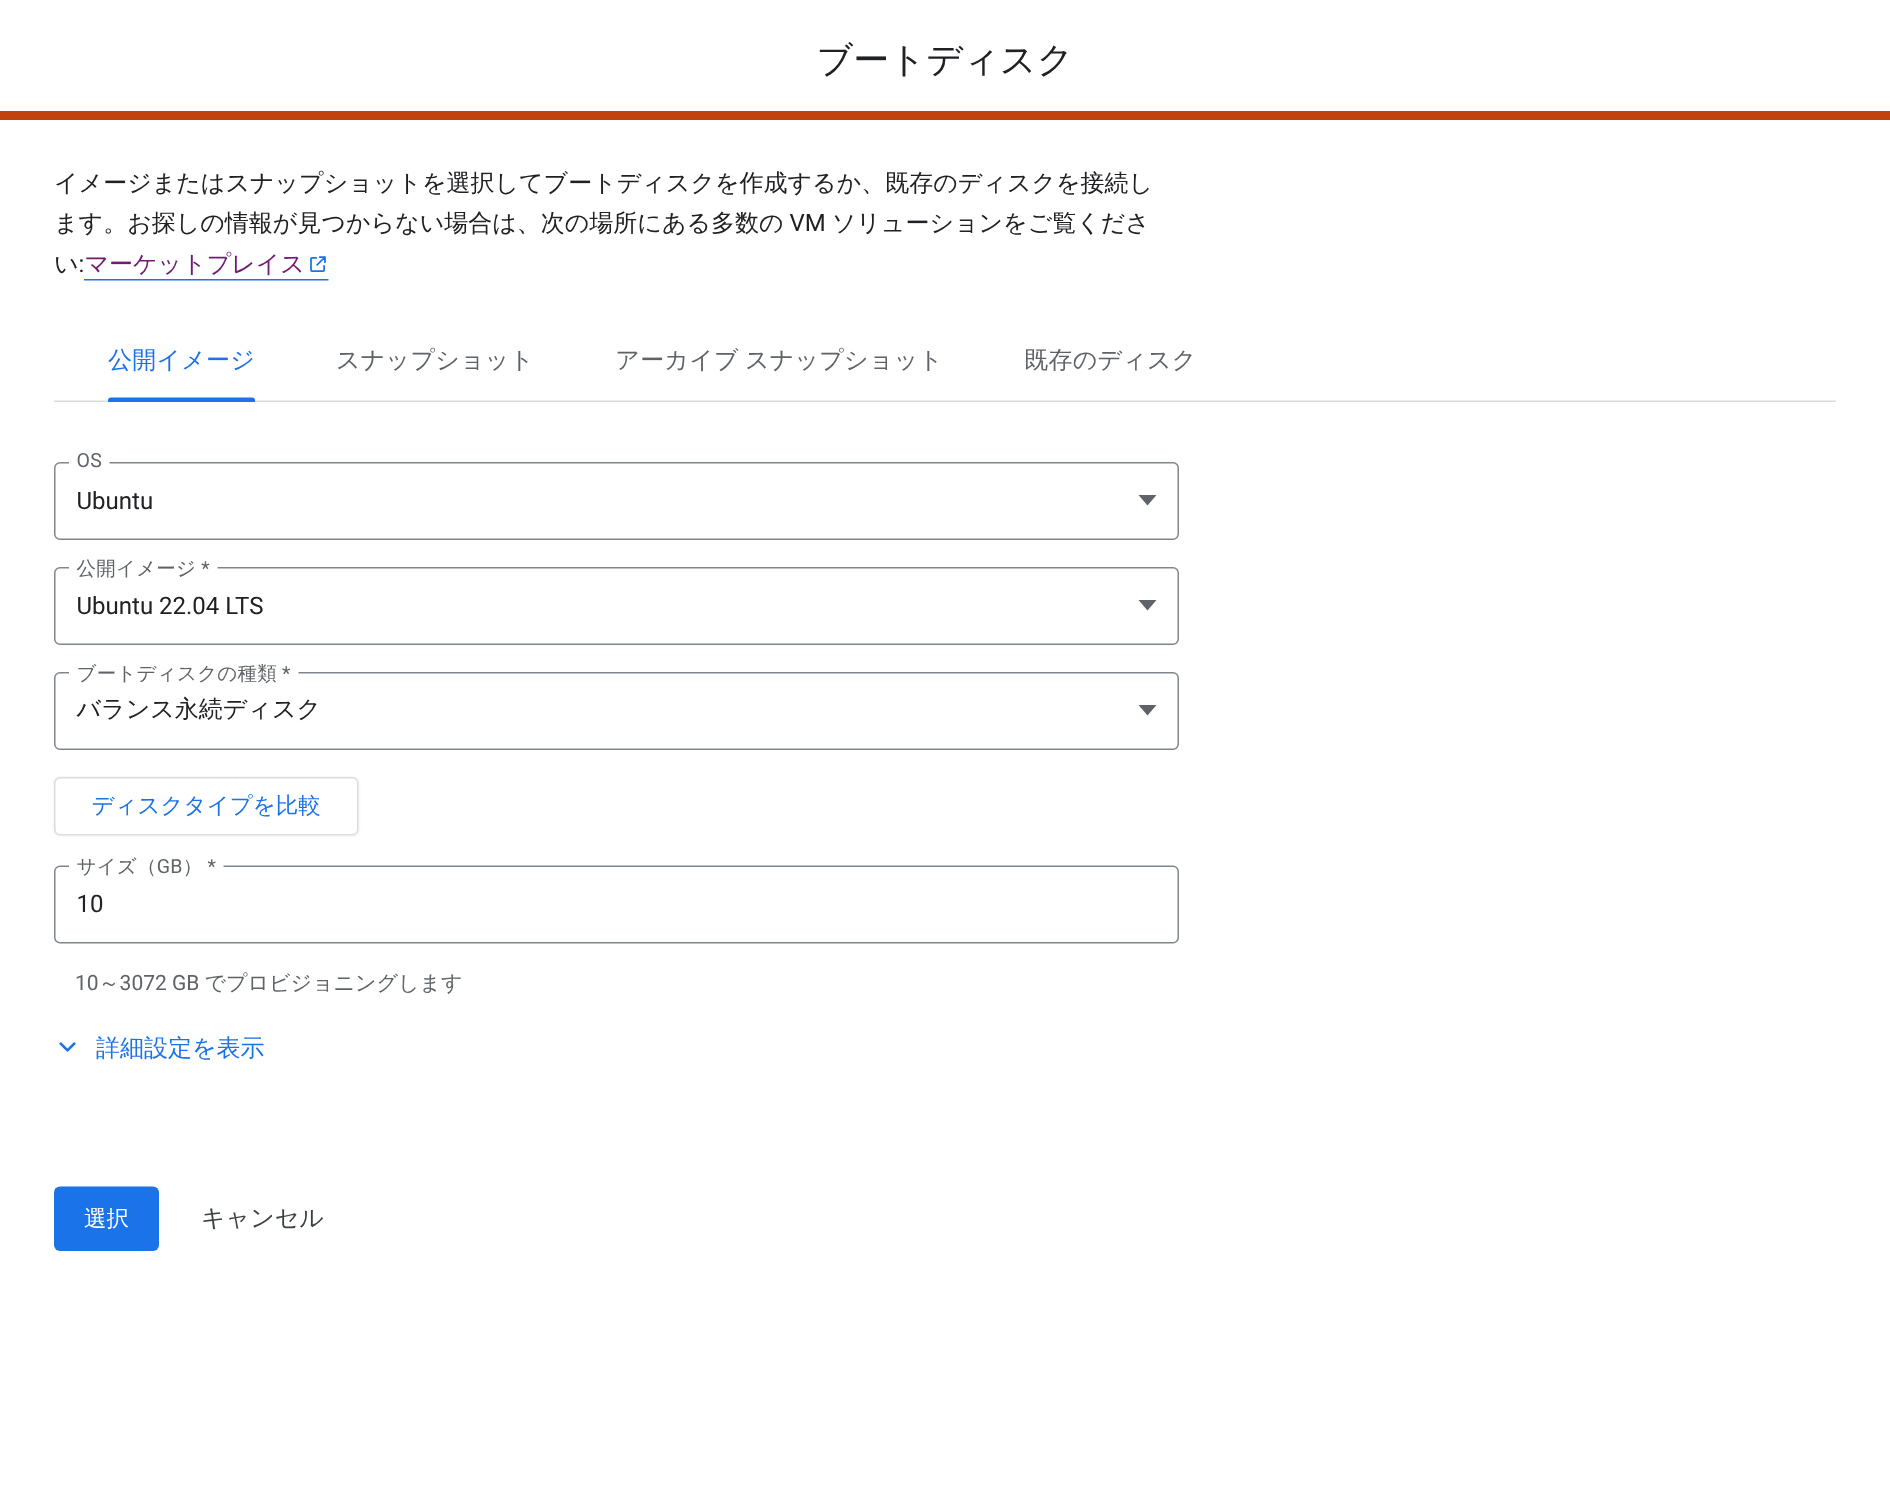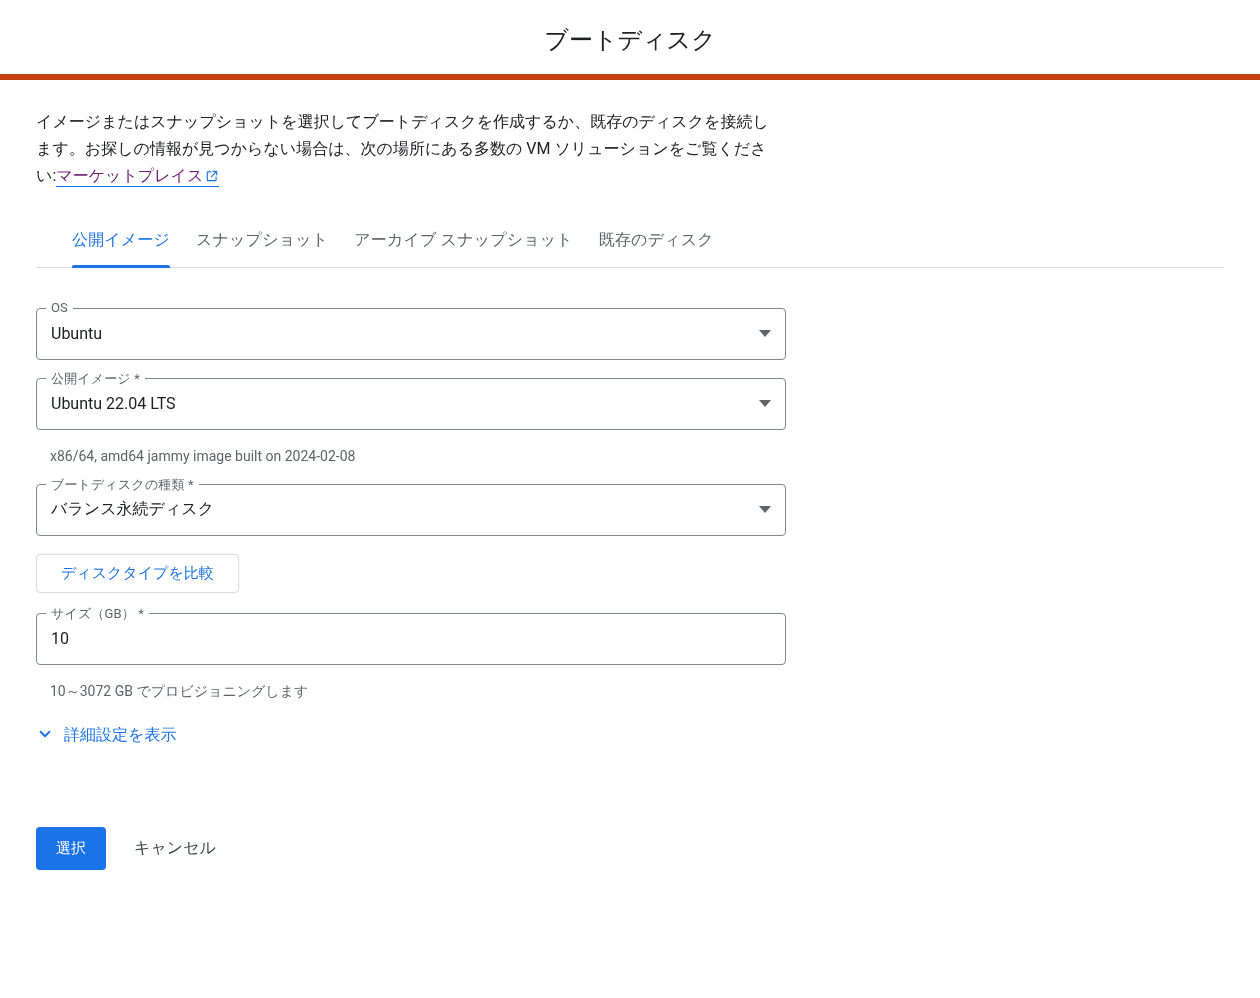--- a/index.html
+++ b/index.html
@@ -7,21 +7,21 @@
 
     .header { padding: 24px 36px 18px; border-bottom: 6px solid #c2410c; text-align: center; }
     .header h1 { font-size: 24px; font-weight: 400; color: #202124; }
 
     .content { padding: 28px 36px 20px; }
 
     .intro { font-size: 16px; line-height: 1.7; color: #202124; max-width: 740px; margin-bottom: 28px; }
     .intro a { color: #701a75; text-decoration: none; border-bottom: 1px solid #1a73e8; padding-bottom: 1px; }
     .ext-icon { display: inline-block; vertical-align: -2px; margin-left: 2px; }
 
-    .tabs { display: flex; gap: 26px; border-bottom: 1px solid #dadce0; margin-bottom: 40px; padding-left: 36px; }
+    .tabs { display: flex; gap: 54px; border-bottom: 1px solid #dadce0; margin-bottom: 40px; padding-left: 36px; }
     .tab { font-size: 16px; color: #5f6368; padding: 10px 0 16px; cursor: pointer; position: relative; letter-spacing: .15px; }
     .tab.active { color: #1a73e8; }
     .tab.active::after { content:""; position:absolute; left:0; right:0; bottom:-1px; height:3px; background:#1a73e8; border-radius:2px 2px 0 0; }
 
     .form { max-width: 750px; }
 
     .field { position: relative; margin-bottom: 18px; }
     .field-label { position: absolute; left: 10px; top: -8px; padding: 0 5px; background: #fff; font-size: 13px; color: #5f6368; letter-spacing: .15px; }
     .field-box { border: 1px solid #80868b; border-radius: 4px; height: 52px; display: flex; align-items: center; padding: 0 14px; justify-content: space-between; cursor: pointer; }
     .field-value { font-size: 16px; color: #202124; }
@@ -71,21 +71,20 @@
       </div>
     </div>
 
     <div class="field">
       <span class="field-label">公開イメージ *</span>
       <div class="field-box">
         <span class="field-value">Ubuntu 22.04 LTS</span>
         <span class="caret"></span>
       </div>
     </div>
-    <div class="helper">x86/64, amd64 jammy image built on 2024-02-08</div>
 
     <div class="field">
       <span class="field-label">ブートディスクの種類 *</span>
       <div class="field-box">
         <span class="field-value">バランス永続ディスク</span>
         <span class="caret"></span>
       </div>
     </div>
 
     <div class="compare-btn">ディスクタイプを比較</div>

